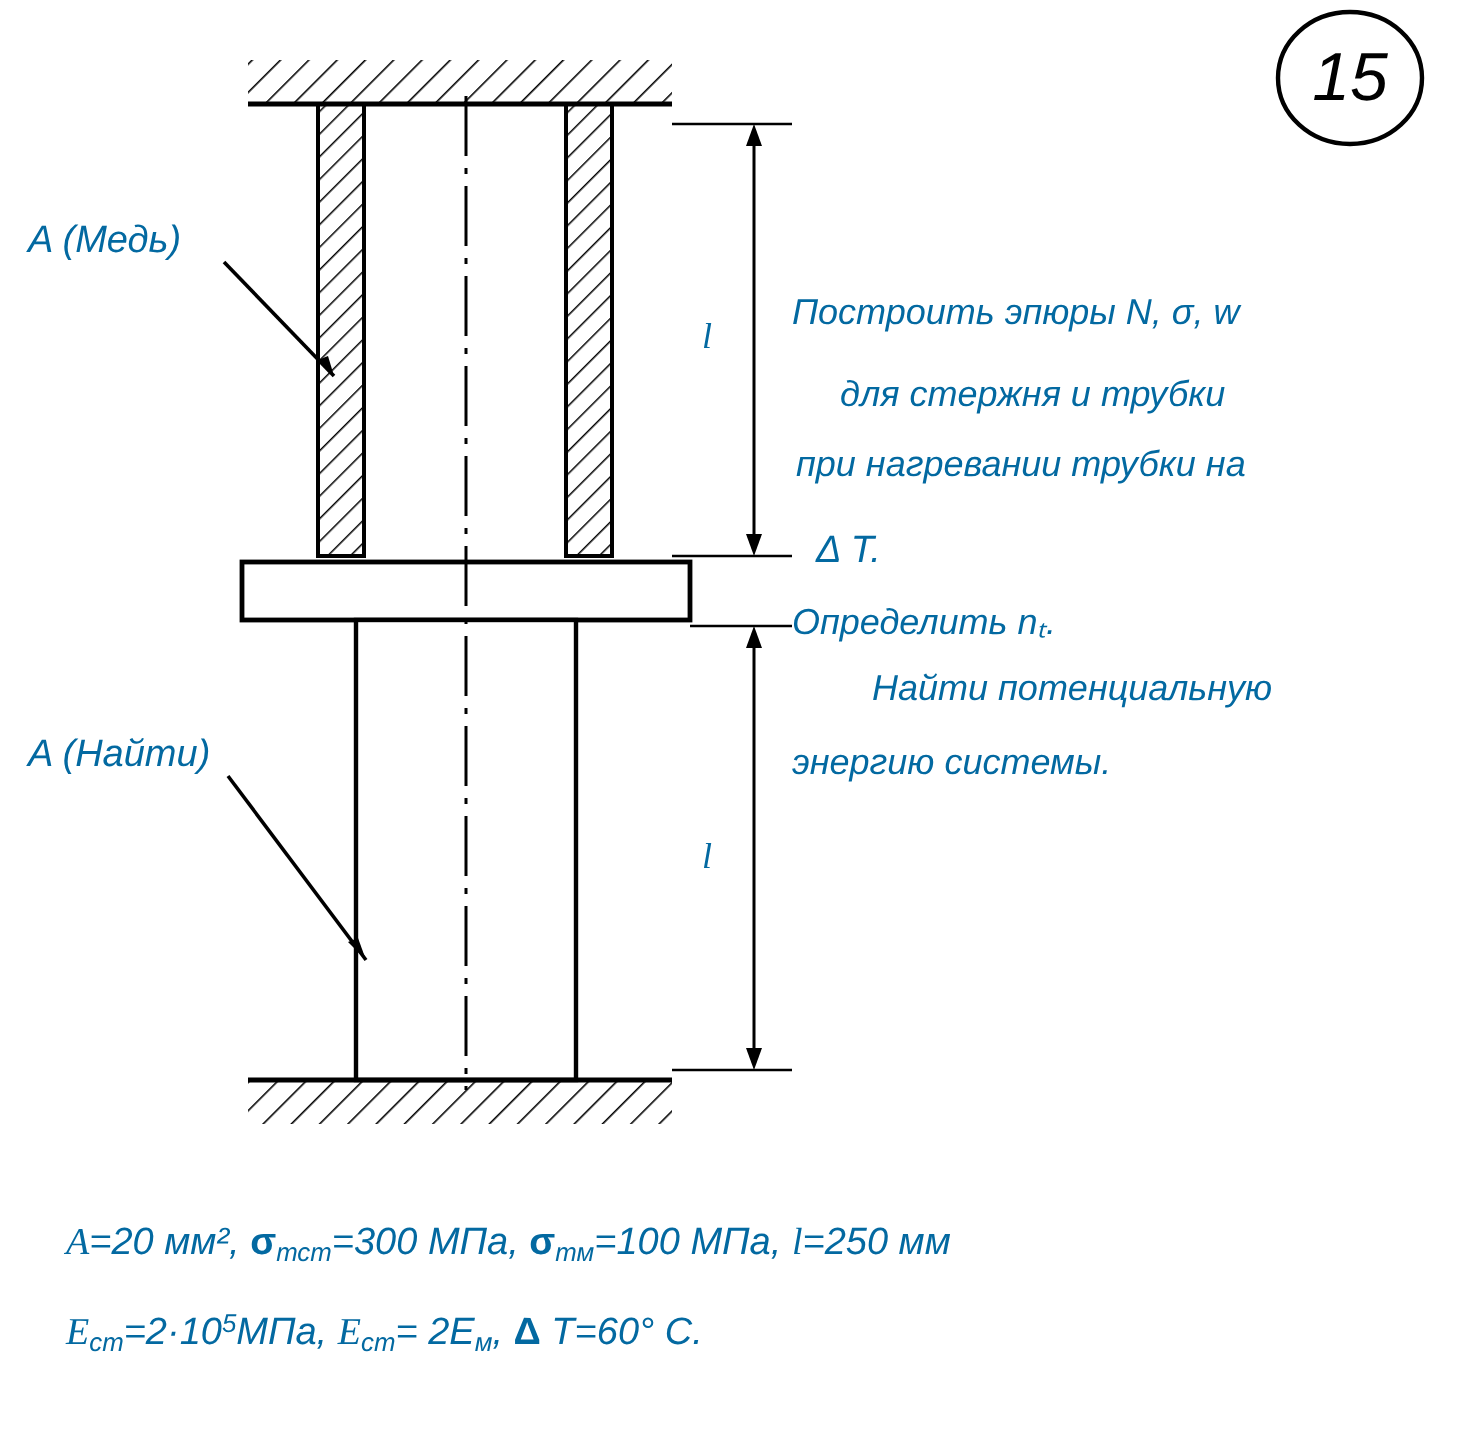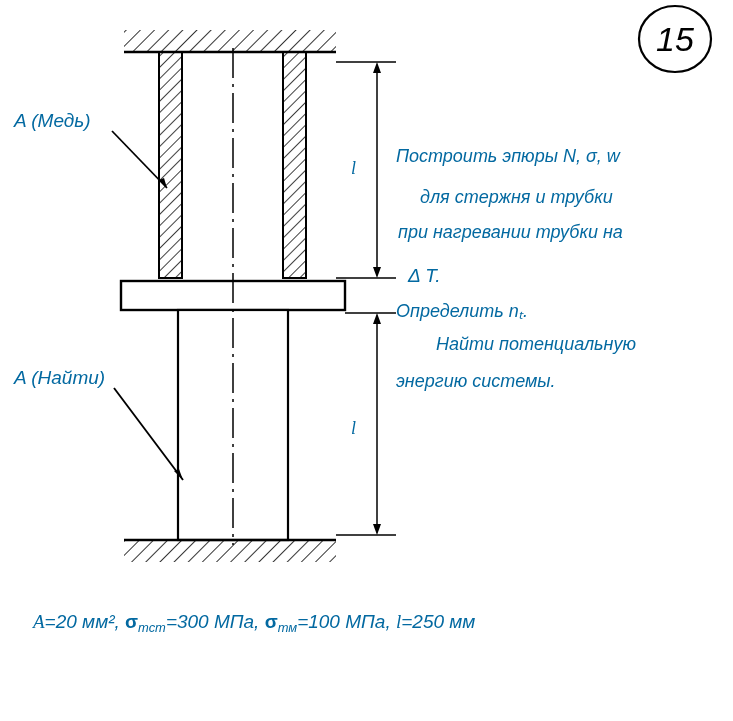--- a/index.html
+++ b/index.html
@@ -165,15 +165,18 @@
   <div class="txt task-line task-3">при нагревании трубки на</div>
   <div class="txt task-line task-4">Δ T.</div>
   <div class="txt task-line task-5">Определить nₜ.</div>
   <div class="txt task-line task-6">Найти потенциальную</div>
   <div class="txt task-line task-7">энергию системы.</div>
 
   <div class="txt bottom-1">
     <span class="italic-ser">A</span><span>=20  мм²,  </span><span class="bold-sym">σ</span><span class="sub">тст</span><span>=300 МПа,  </span><span class="bold-sym">σ</span><span class="sub">тм</span><span>=100 МПа, </span><span class="italic-ser">l</span><span>=250 мм</span>
   </div>
 
+  <div class="txt bottom-2">
+    <span class="italic-ser">E</span><span class="sub">ст</span><span>=2·10</span><span class="sup">5</span><span>МПа,  </span><span class="italic-ser">E</span><span class="sub">ст</span><span>= 2E</span><span class="sub">м</span><span>,  </span><span class="bold-sym">Δ</span><span> T=60° C.</span>
+  </div>
 
   <div class="num-badge">15</div>
 </div>
 
 </body></html>

